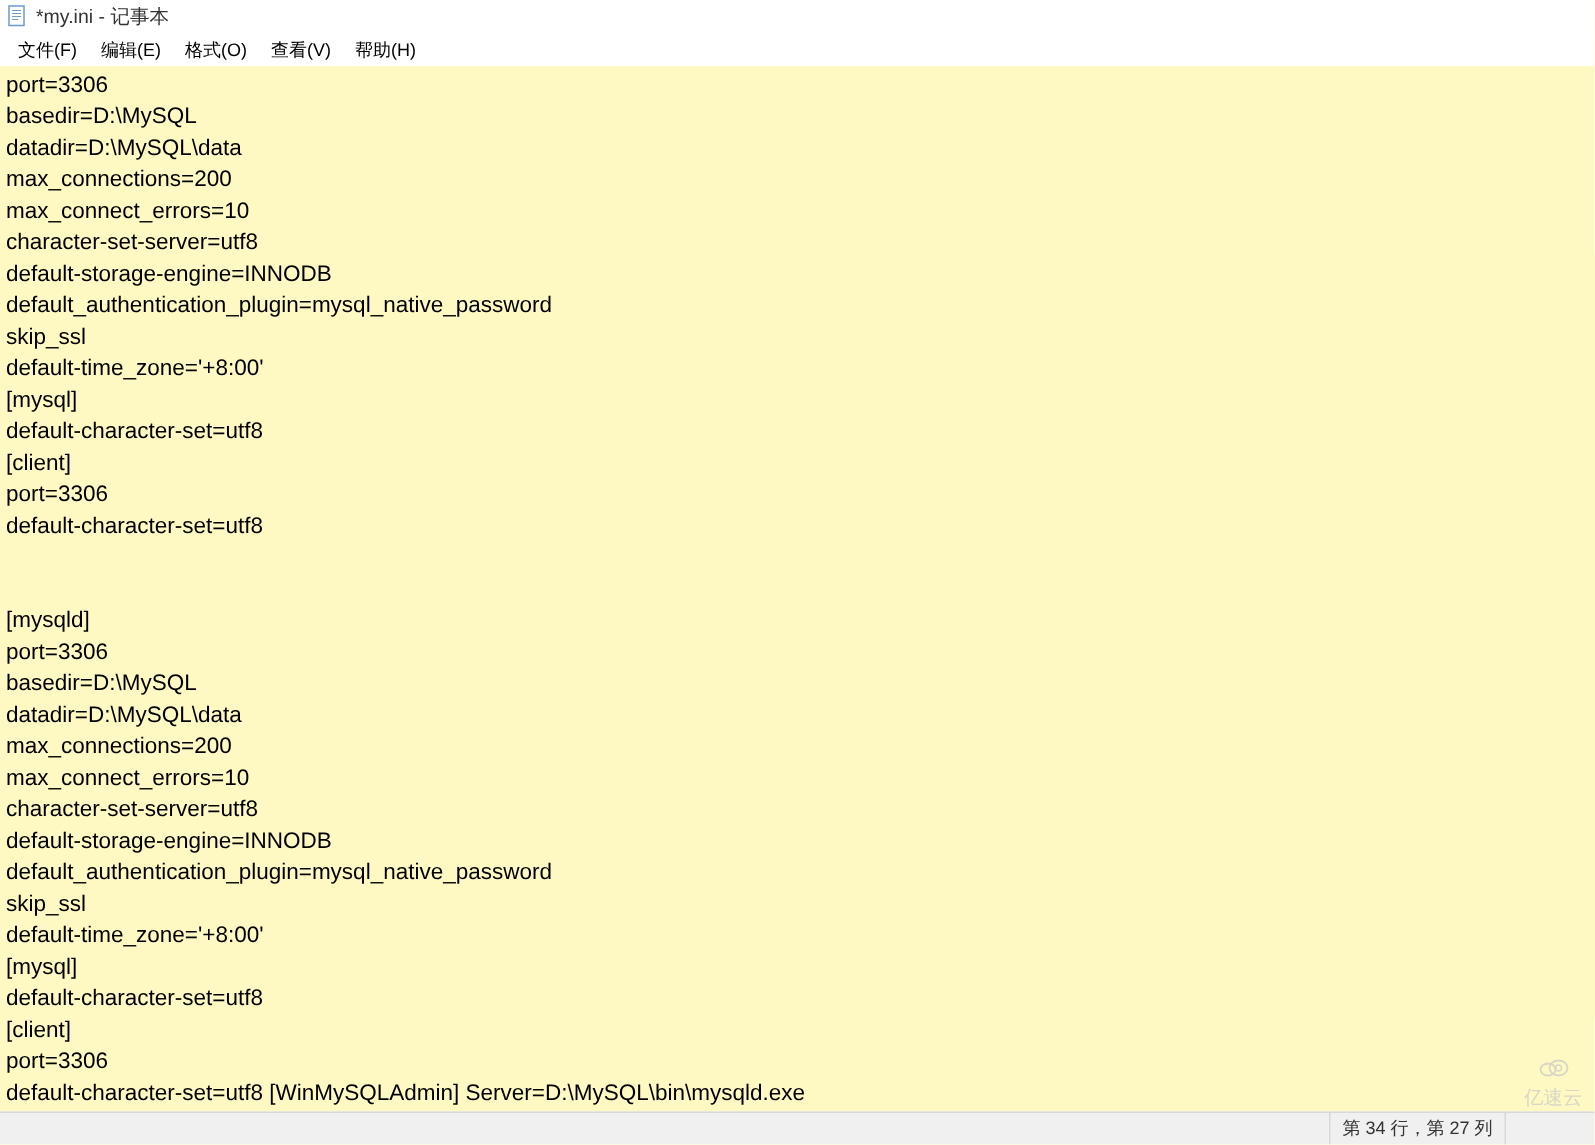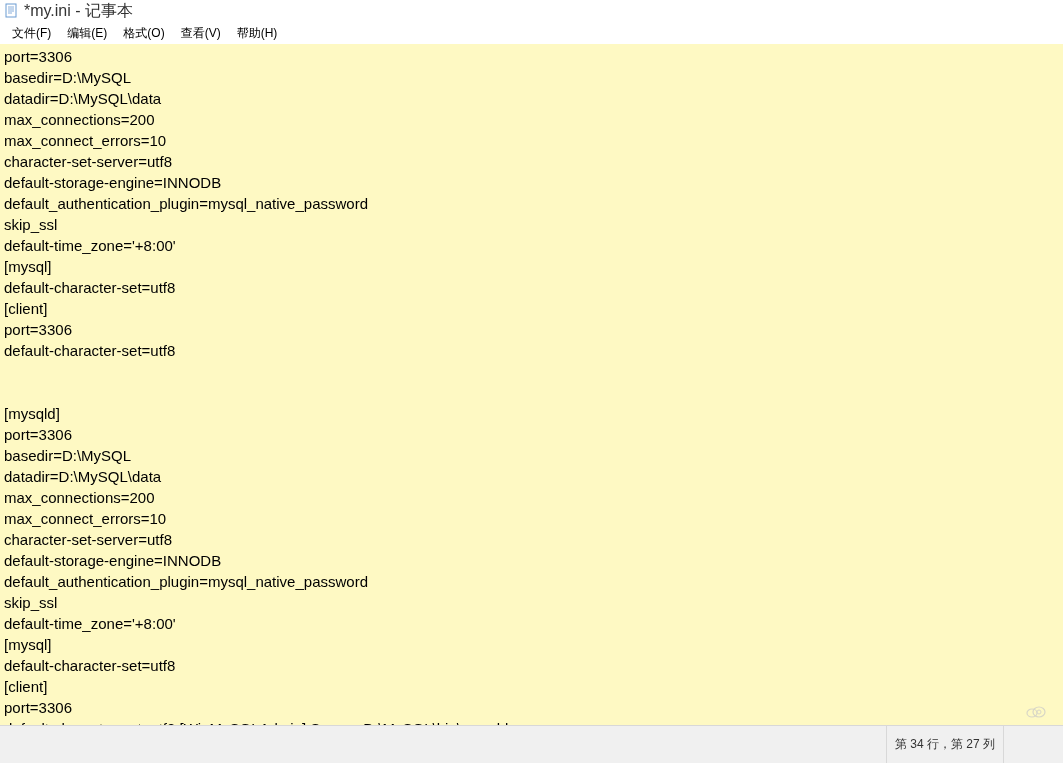--- a/index.html
+++ b/index.html
@@ -14,21 +14,21 @@
       height: 763px;
       overflow: hidden;
       position: relative;
     }
     .title-bar {
       height: 22px;
       background: #ffffff;
       display: flex;
       align-items: center;
       padding-left: 4px;
-      font-size: 16px;
+      font-size: 13px;
       color: #333;
       border-bottom: 0px solid #ddd;
     }
     .title-icon {
       width: 16px;
       height: 16px;
       margin-right: 4px;
       display: inline-flex;
       align-items: center;
       justify-content: center;
@@ -55,21 +55,21 @@
       color: #000;
       white-space: pre;
       overflow: auto;
       height: calc(100% - 66px);
     }
     .status-bar {
       position: absolute;
       bottom: 0;
       left: 0;
       right: 0;
-      height: 38px;
+      height: 22px;
       background: #f0f0f0;
       border-top: 1px solid #d8d8d8;
       display: flex;
       align-items: center;
       font-size: 12px;
       color: #333;
       margin-top: 44px;
     }
     .status-section {
       padding: 0 8px;

